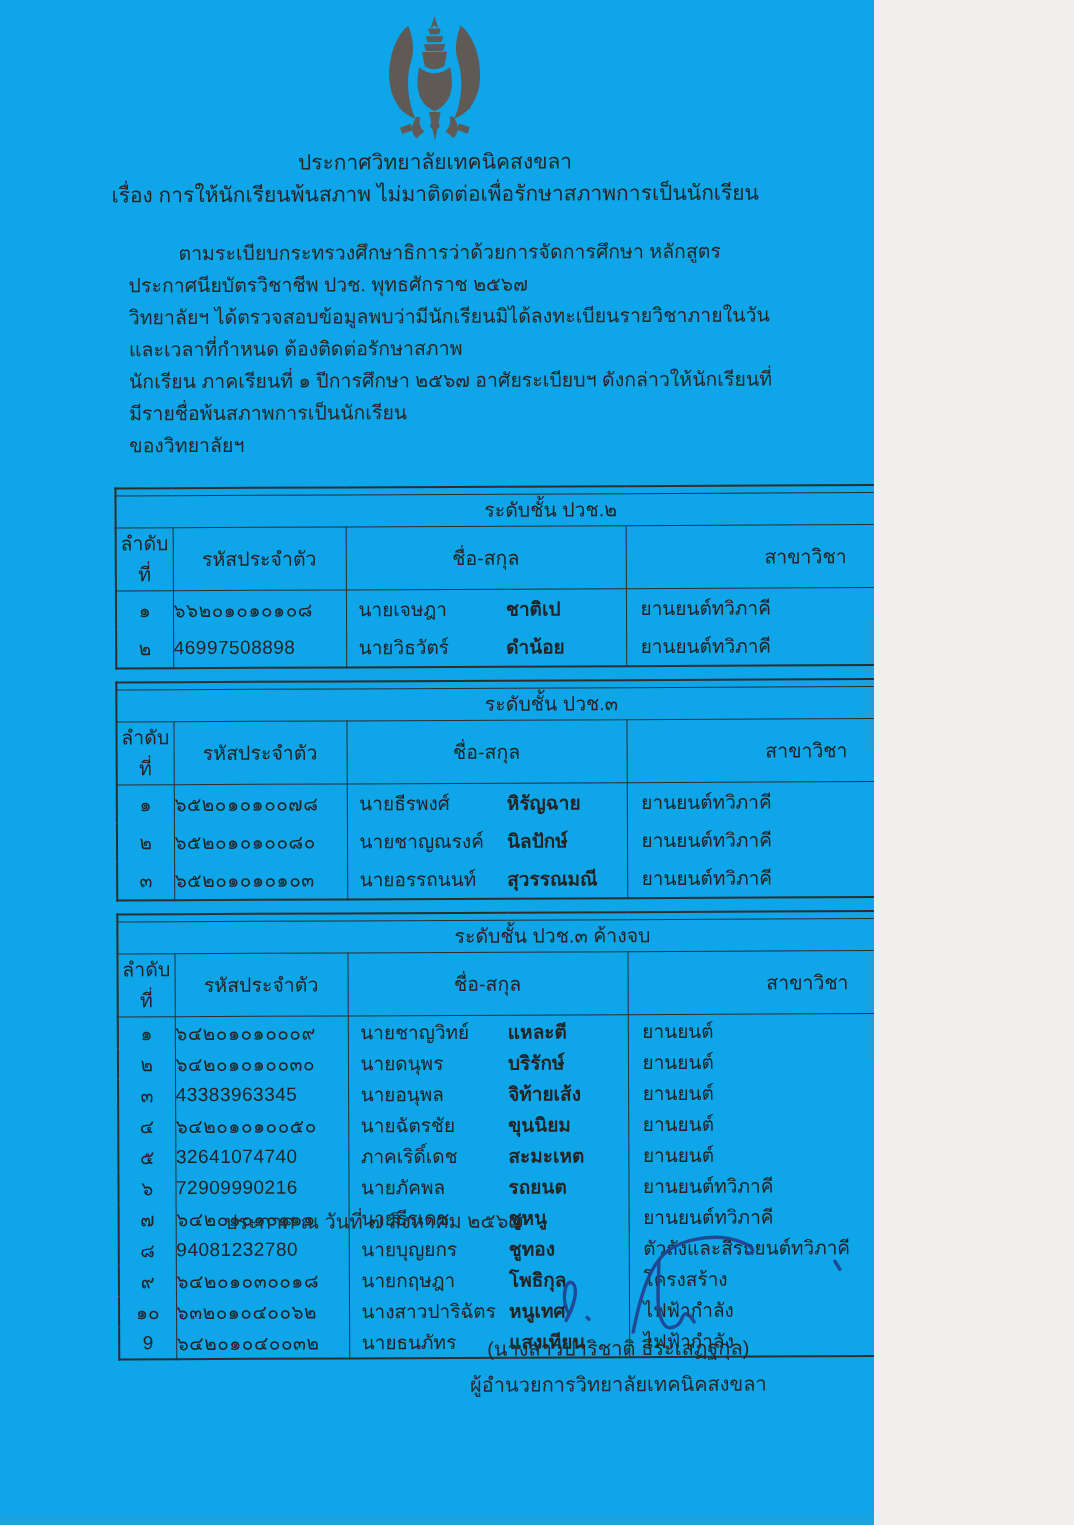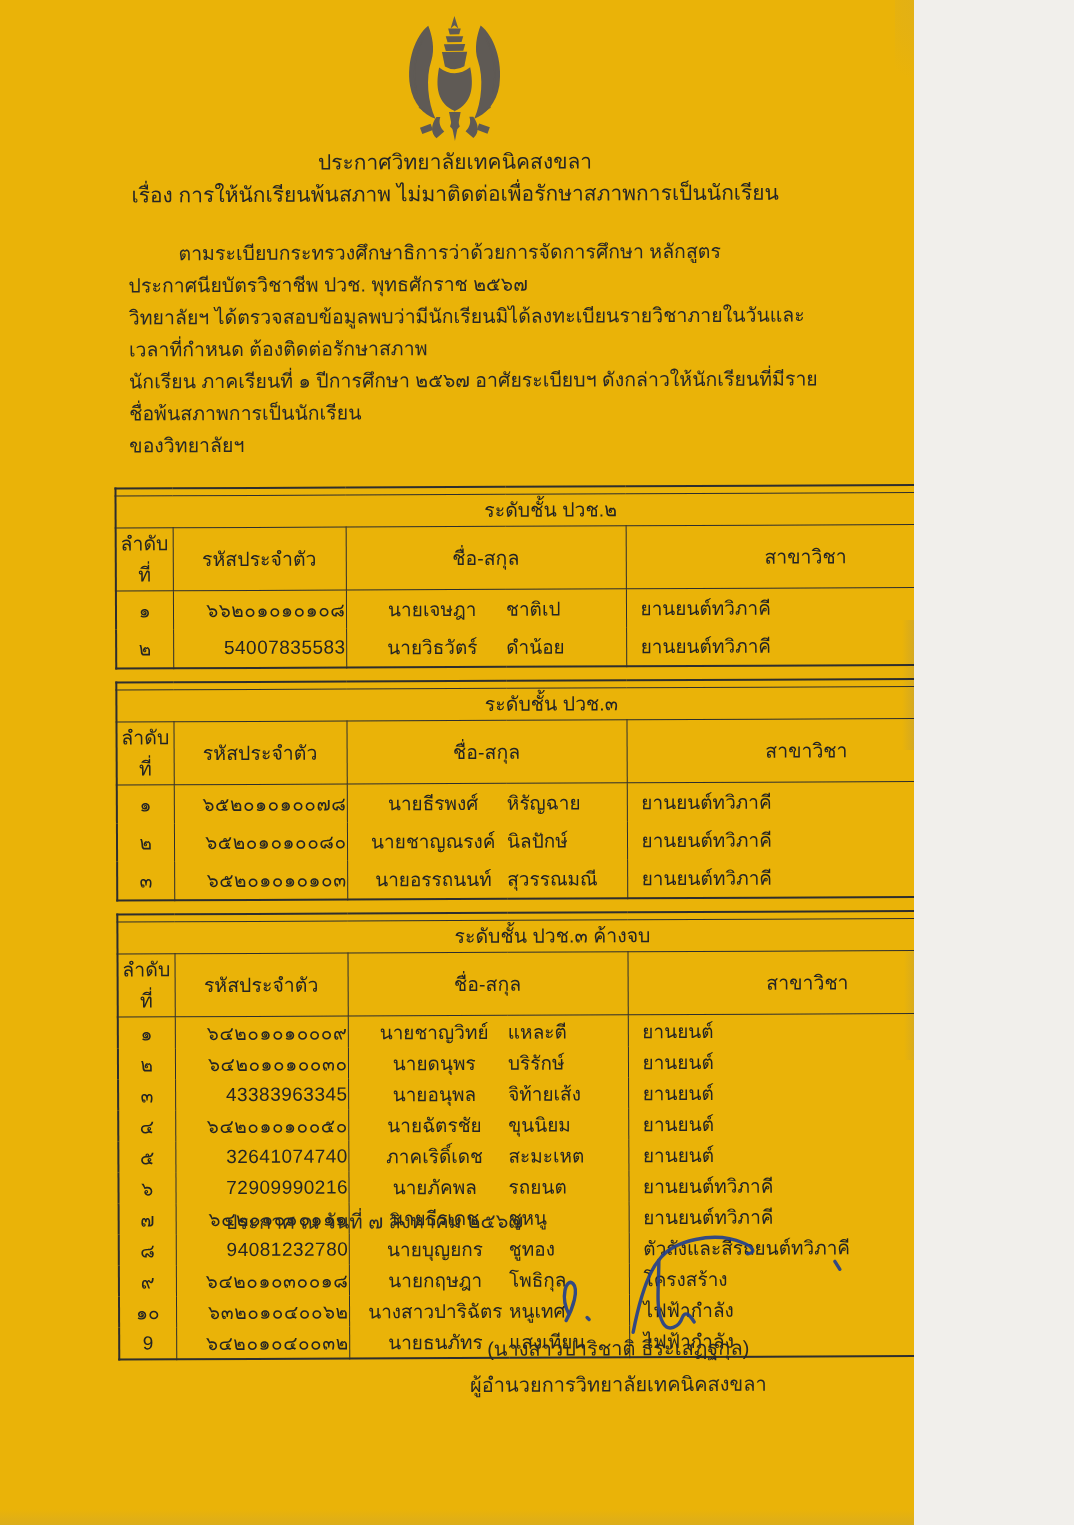--- a/index.html
+++ b/index.html
@@ -3,21 +3,21 @@
 <meta charset="utf-8">
 <style>
   html,body{margin:0;padding:0;}
   body{
     width:1074px;height:1525px;
     background:#f1efeb;
     font-family:"Liberation Sans","DejaVu Sans",sans-serif;
   }
   .page{
     position:relative;width:874px;height:1525px;overflow:hidden;
-    background:#eab308;color:#2b2b2b;padding-left:40px;
+    background:#0ea5e9;color:#2b2b2b;
   }
   
   .smudge{position:absolute;pointer-events:none;}
   .smudge-tr{top:0;left:895px;width:140px;height:95px;
     background:radial-gradient(ellipse at 35% 0%,rgba(150,150,150,.14),transparent 65%);}
   .smudge-r1{top:620px;right:0;width:12px;height:130px;
     background:linear-gradient(to left,rgba(130,130,130,.20),transparent);}
   .smudge-r2{top:950px;right:0;width:10px;height:110px;
     background:linear-gradient(to left,rgba(130,130,130,.16),transparent);}
   .smudge-b{bottom:0;left:0;width:100%;height:16px;
@@ -42,23 +42,23 @@
   .roster col.c-last{width:120px;}
   .roster col.c-major{width:360px;}
   .roster td,.roster th{padding:0;vertical-align:middle;font-weight:400;}
   .spacer-row td{height:6px;border-bottom:1.5px solid #2e2e2e;}
   .title-row td{height:30px;text-align:center;border-bottom:1.5px solid #2e2e2e;font-size:19.5px;}
   .head-row th{height:40px;text-align:center;border-bottom:1.5px solid #2e2e2e;font-size:19.5px;}
   .head-row th.cell-no,.head-row th.cell-id,.head-row th.cell-name{border-right:1.5px solid #2e2e2e;}
   tbody td{height:38px;}
   table.t3 tbody td{height:31px;}
   td.cell-no{text-align:center;border-right:1.5px solid #2e2e2e;}
-  td.cell-id{text-align:right;border-right:1.5px solid #2e2e2e;letter-spacing:.5px;}
-  td.cell-first{padding-left:12px;text-align:center;}
-  td.cell-last{text-align:left;border-right:1.5px solid #2e2e2e;}
+  td.cell-id{text-align:left;border-right:1.5px solid #2e2e2e;letter-spacing:.5px;}
+  td.cell-first{padding-left:12px;text-align:left;}
+  td.cell-last{text-align:left;border-right:1.5px solid #2e2e2e;font-weight:bold;}
   td.cell-major{padding-left:14px;text-align:left;}
 
   .footer{position:absolute;left:0;top:1205px;width:1074px;height:300px;}
   .date-line{margin-left:222px;font-size:20px;color:#2a2a2a;}
   .signature{position:absolute;left:542px;top:20px;width:320px;height:120px;}
   .signer-name{position:absolute;left:415px;top:128px;width:400px;text-align:center;font-size:20px;color:#272727;}
   .signer-title{position:absolute;left:415px;top:164px;width:400px;text-align:center;font-size:20px;color:#272727;}
 </style>
 </head>
 <body>
@@ -130,21 +130,21 @@
       <tbody>
           <tr>
             <td class="cell-no">๑</td>
             <td class="cell-id">๖๖๒๐๑๐๑๐๑๐๘</td>
             <td class="cell-first">นายเจษฎา</td>
             <td class="cell-last">ชาติเป</td>
             <td class="cell-major">ยานยนต์ทวิภาคี</td>
           </tr>
           <tr>
             <td class="cell-no">๒</td>
-            <td class="cell-id">54007835583</td>
+            <td class="cell-id">46997508898</td>
             <td class="cell-first">นายวิธวัตร์</td>
             <td class="cell-last">ดำน้อย</td>
             <td class="cell-major">ยานยนต์ทวิภาคี</td>
           </tr>
         </tbody>
     </table>
 
     <table class="roster t2">
       <colgroup>
           <col class="c-no">

